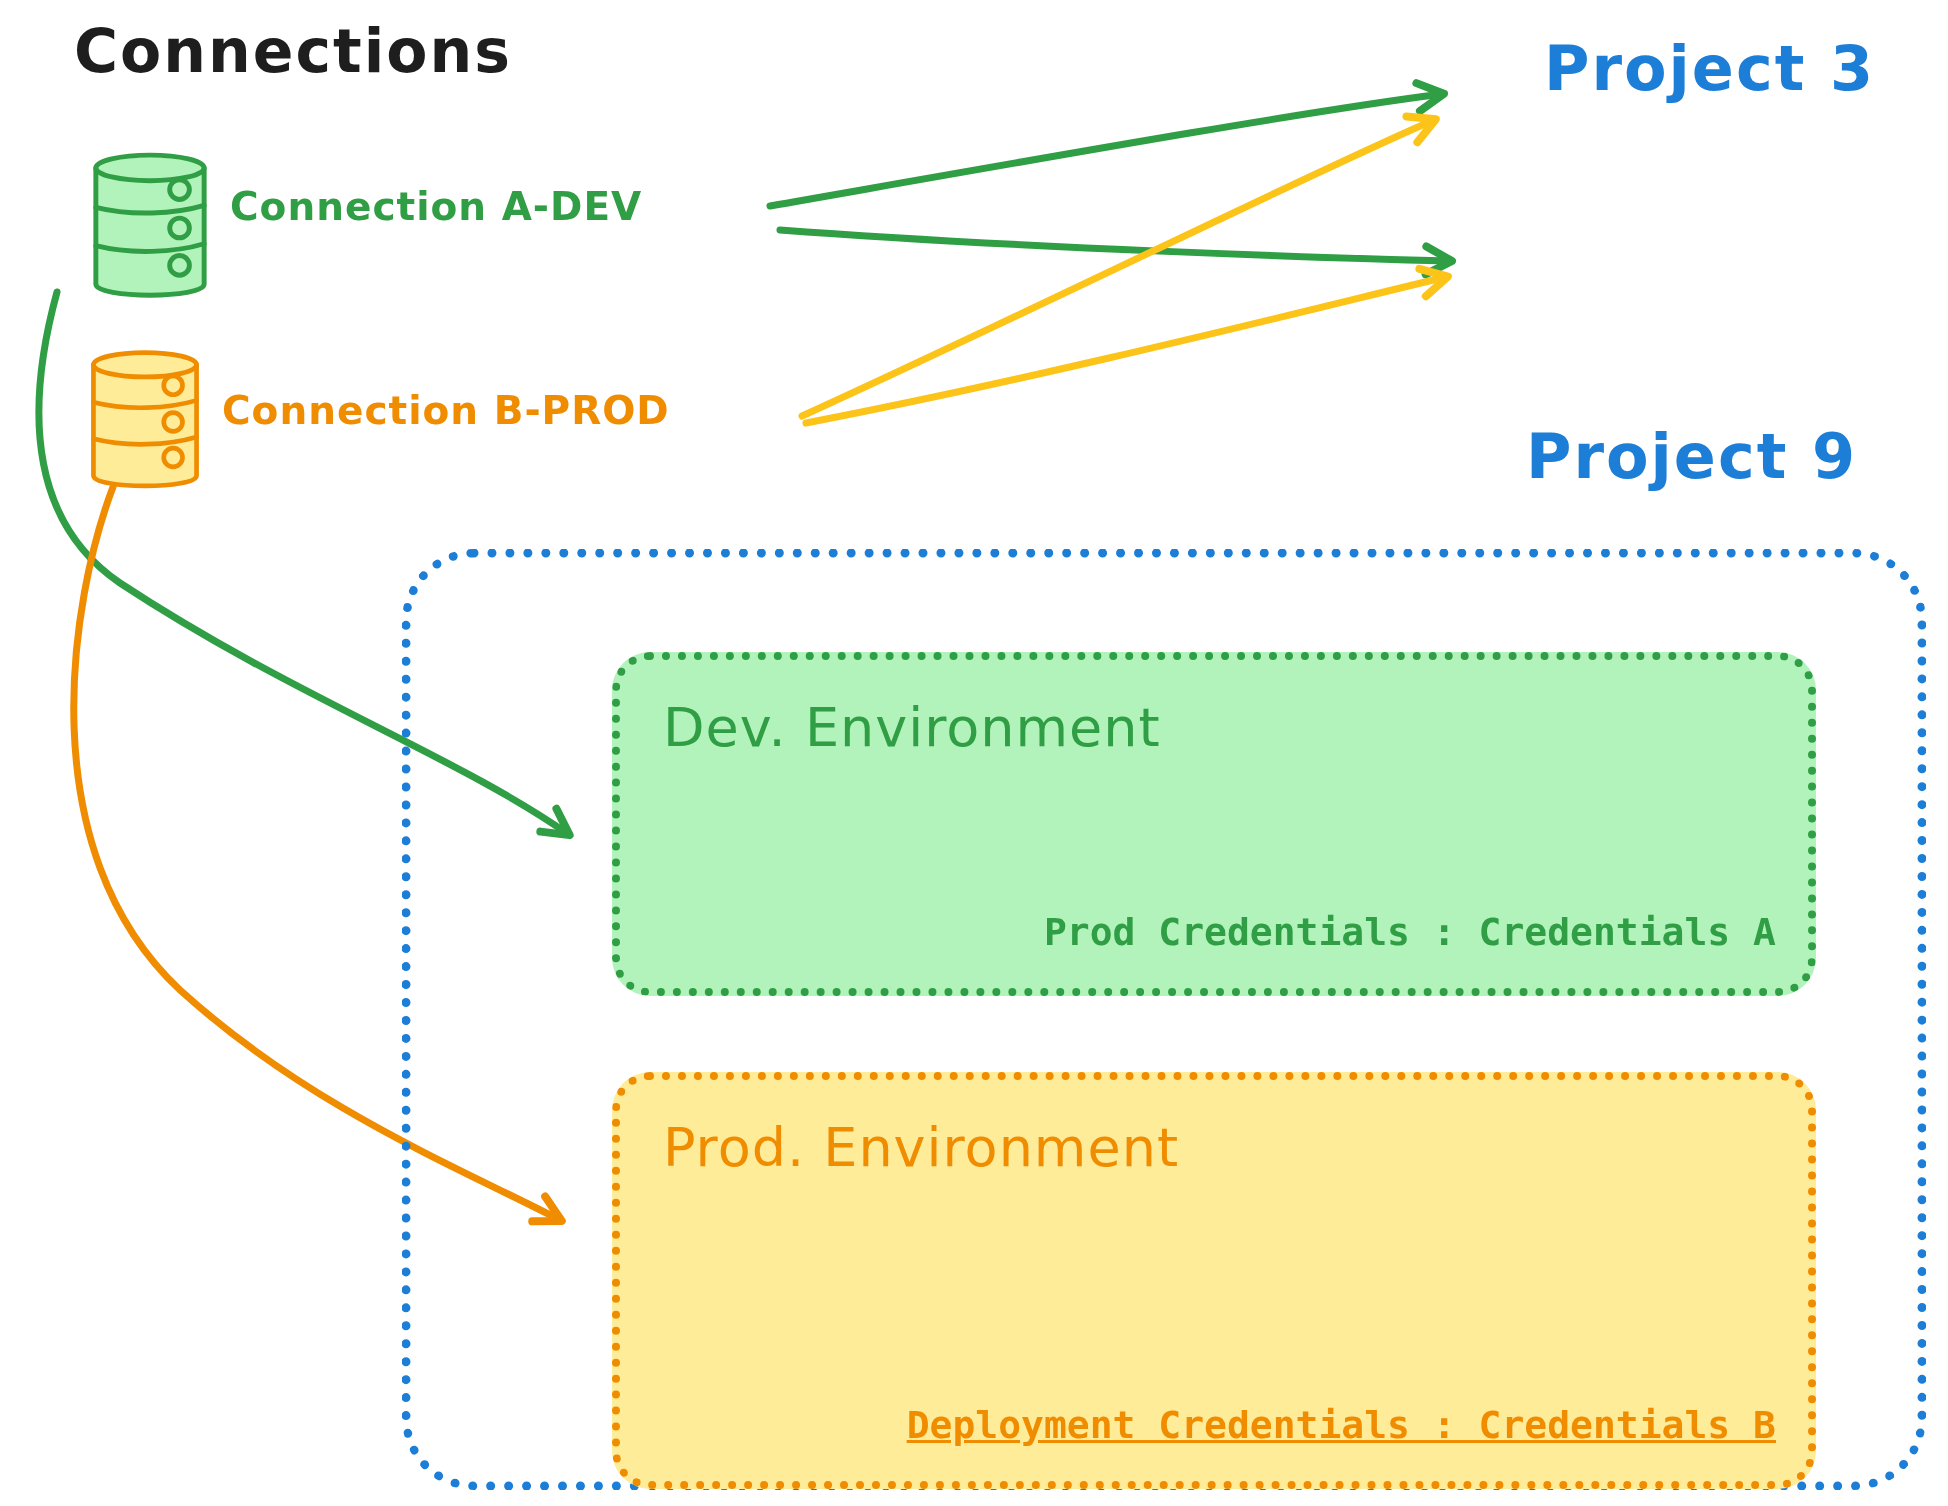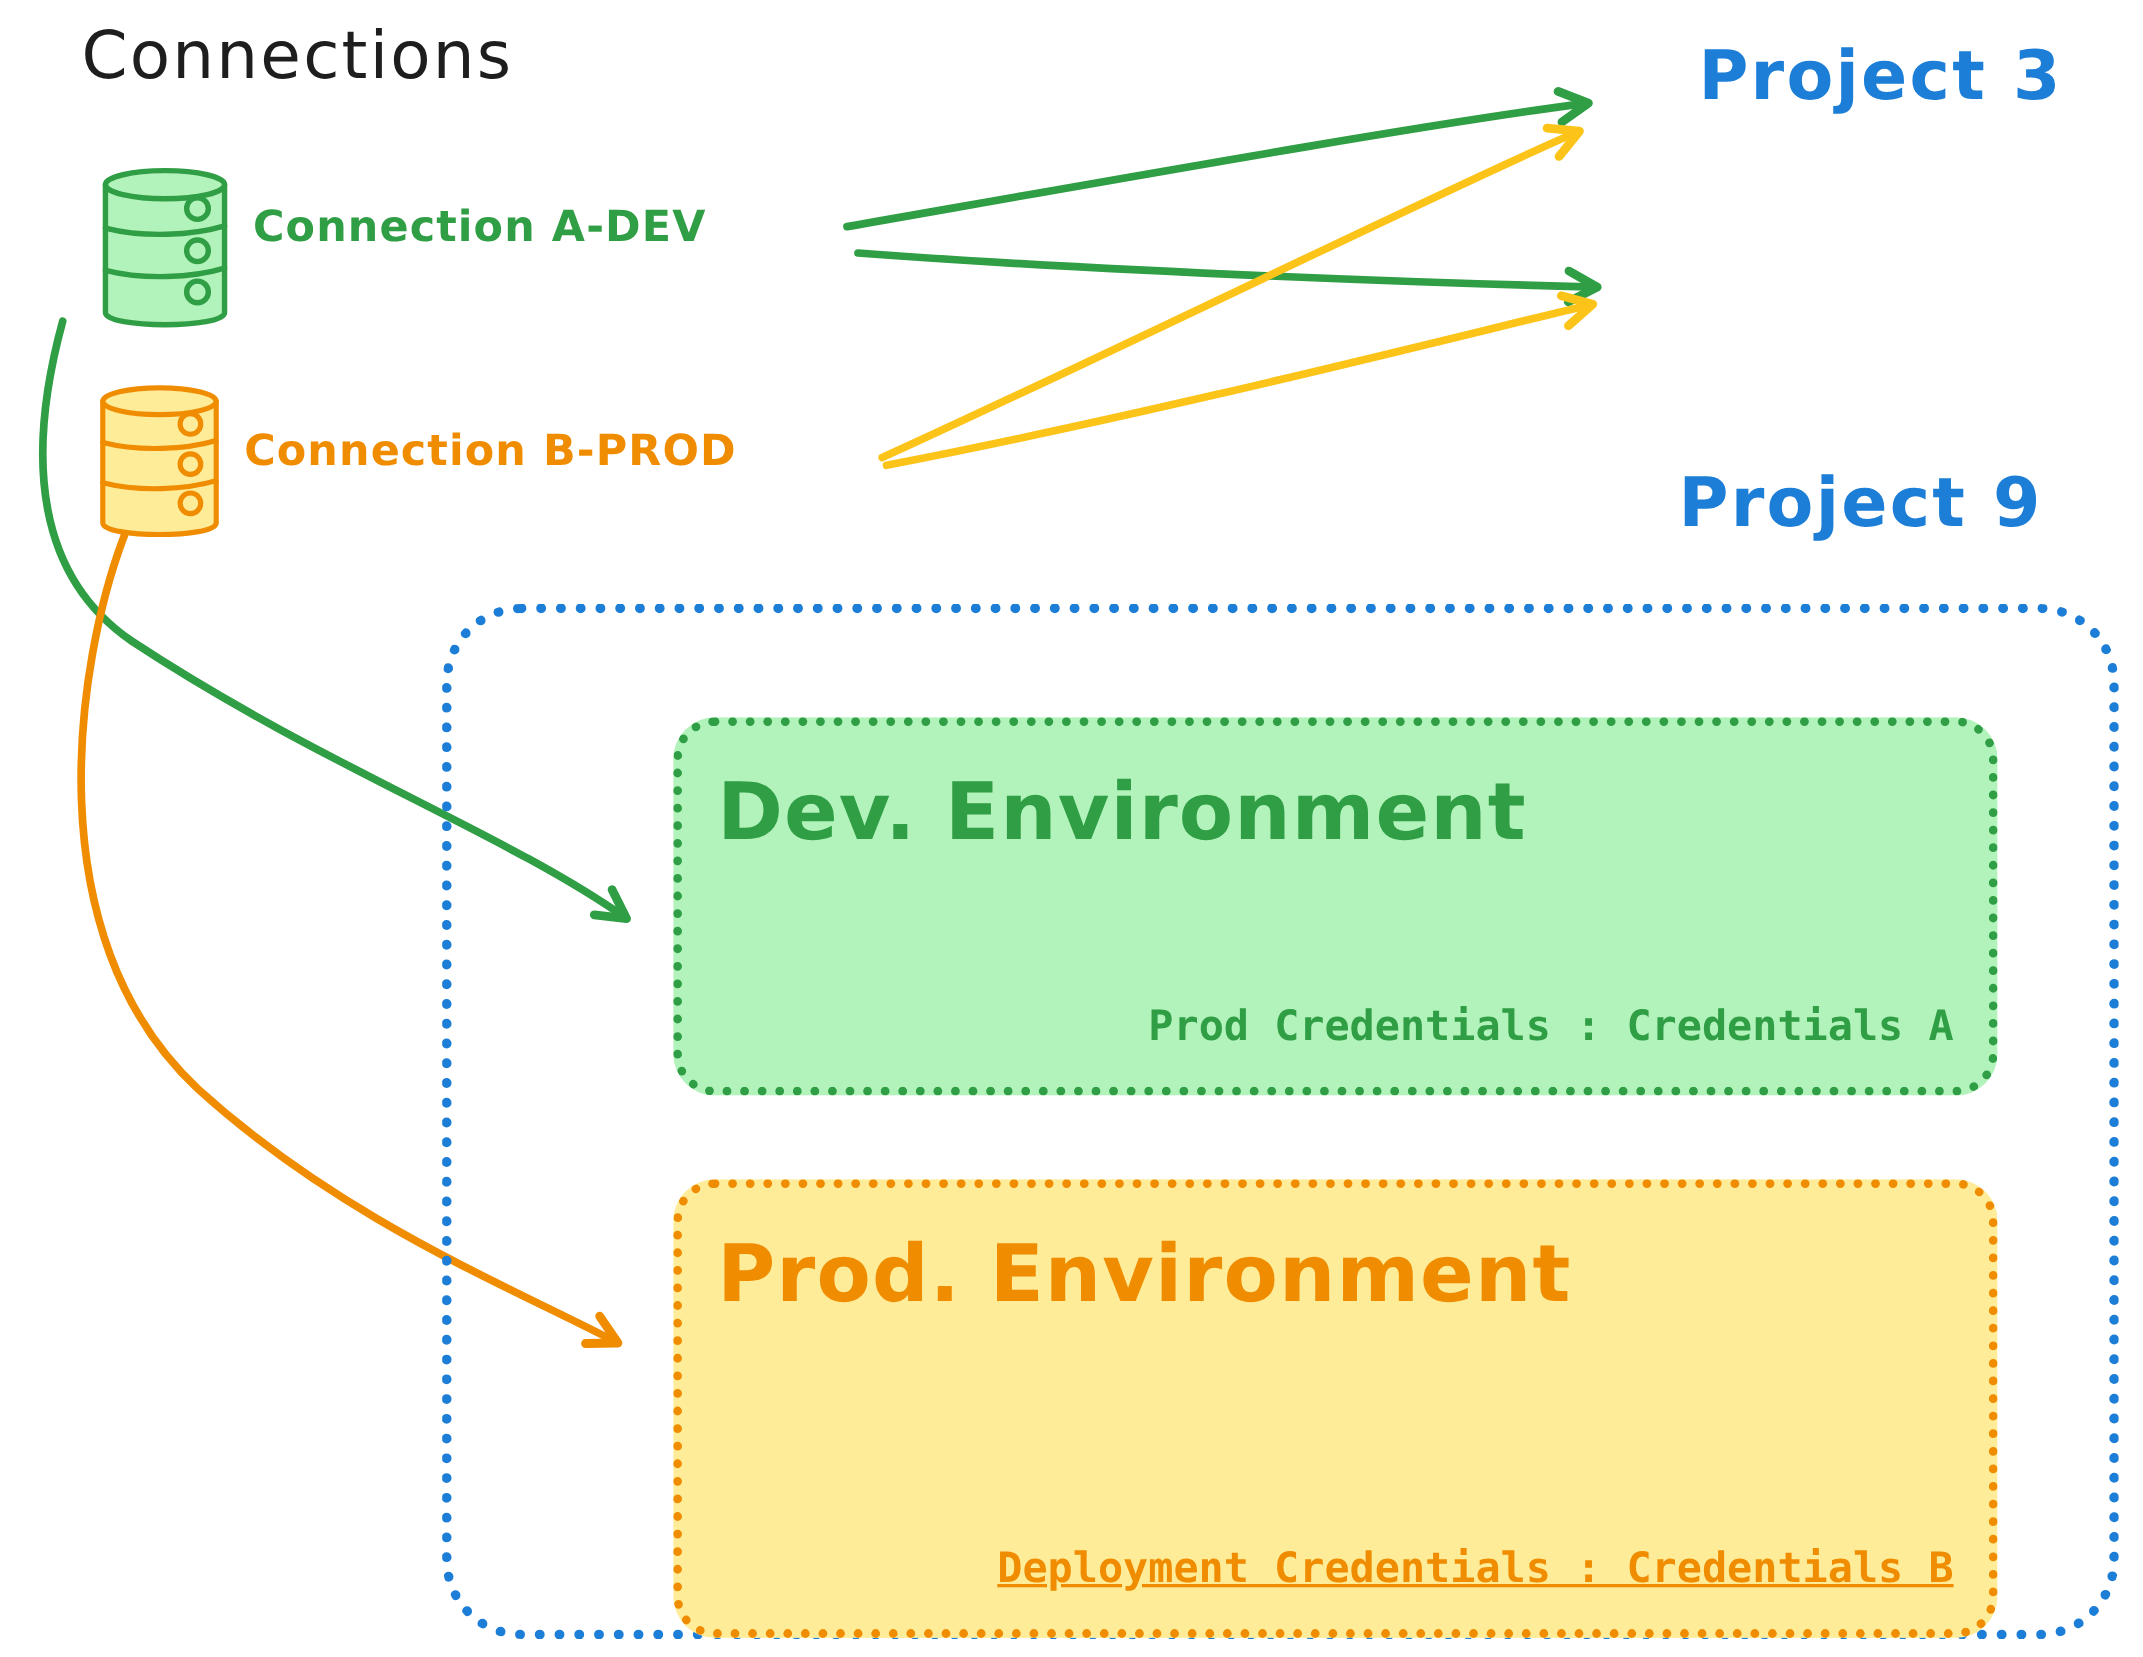--- a/index.html
+++ b/index.html
@@ -8,21 +8,21 @@
     width:1948px;height:1506px;
     background:#ffffff;
     overflow:hidden;
     font-family:"DejaVu Sans", sans-serif;
   }
   .abs{position:absolute;}
 
   
   .diagram-title{
     left:74px;top:16px;
-    font-size:60px;font-weight:400;letter-spacing:2px;
+    font-size:60px;font-weight:700;letter-spacing:2px;
     color:var(--c-ink);
   }
   .conn-label{font-size:39px;font-weight:700;letter-spacing:1px;white-space:nowrap;}
   .conn-label.dev{left:230px;top:184px;color:var(--c-green);}
   .conn-label.prod{left:222px;top:388px;color:var(--c-orange);}
 
   .project-label{
     font-size:62px;font-weight:700;letter-spacing:2px;
     color:var(--c-blue);white-space:nowrap;
   }
@@ -45,22 +45,22 @@
     left:612px;top:652px;width:1204px;height:344px;
     background:var(--c-green_bg);
     border:8px dotted var(--c-green);
   }
   .env-box.prod{
     left:612px;top:1072px;width:1204px;height:417px;
     background:var(--c-yellow_bg);
     border:8px dotted var(--c-orange);
   }
   .env-title{
-    position:absolute;left:32px;top:36px;
-    font-size:72px;font-weight:700;letter-spacing:1px;white-space:nowrap;
+    position:absolute;left:43px;top:36px;
+    font-size:54px;font-weight:400;letter-spacing:1px;white-space:nowrap;
   }
   .env-box.dev .env-title{color:var(--c-green);}
   .env-box.prod .env-title{color:var(--c-orange);}
   .env-credentials{
     position:absolute;right:32px;bottom:34px;
     font-family:"DejaVu Sans Mono", monospace;
     font-size:38px;font-weight:700;white-space:nowrap;
   }
   .env-box.dev .env-credentials{color:var(--c-green);}
   .env-box.prod .env-credentials{color:var(--c-orange);text-decoration:underline;}

